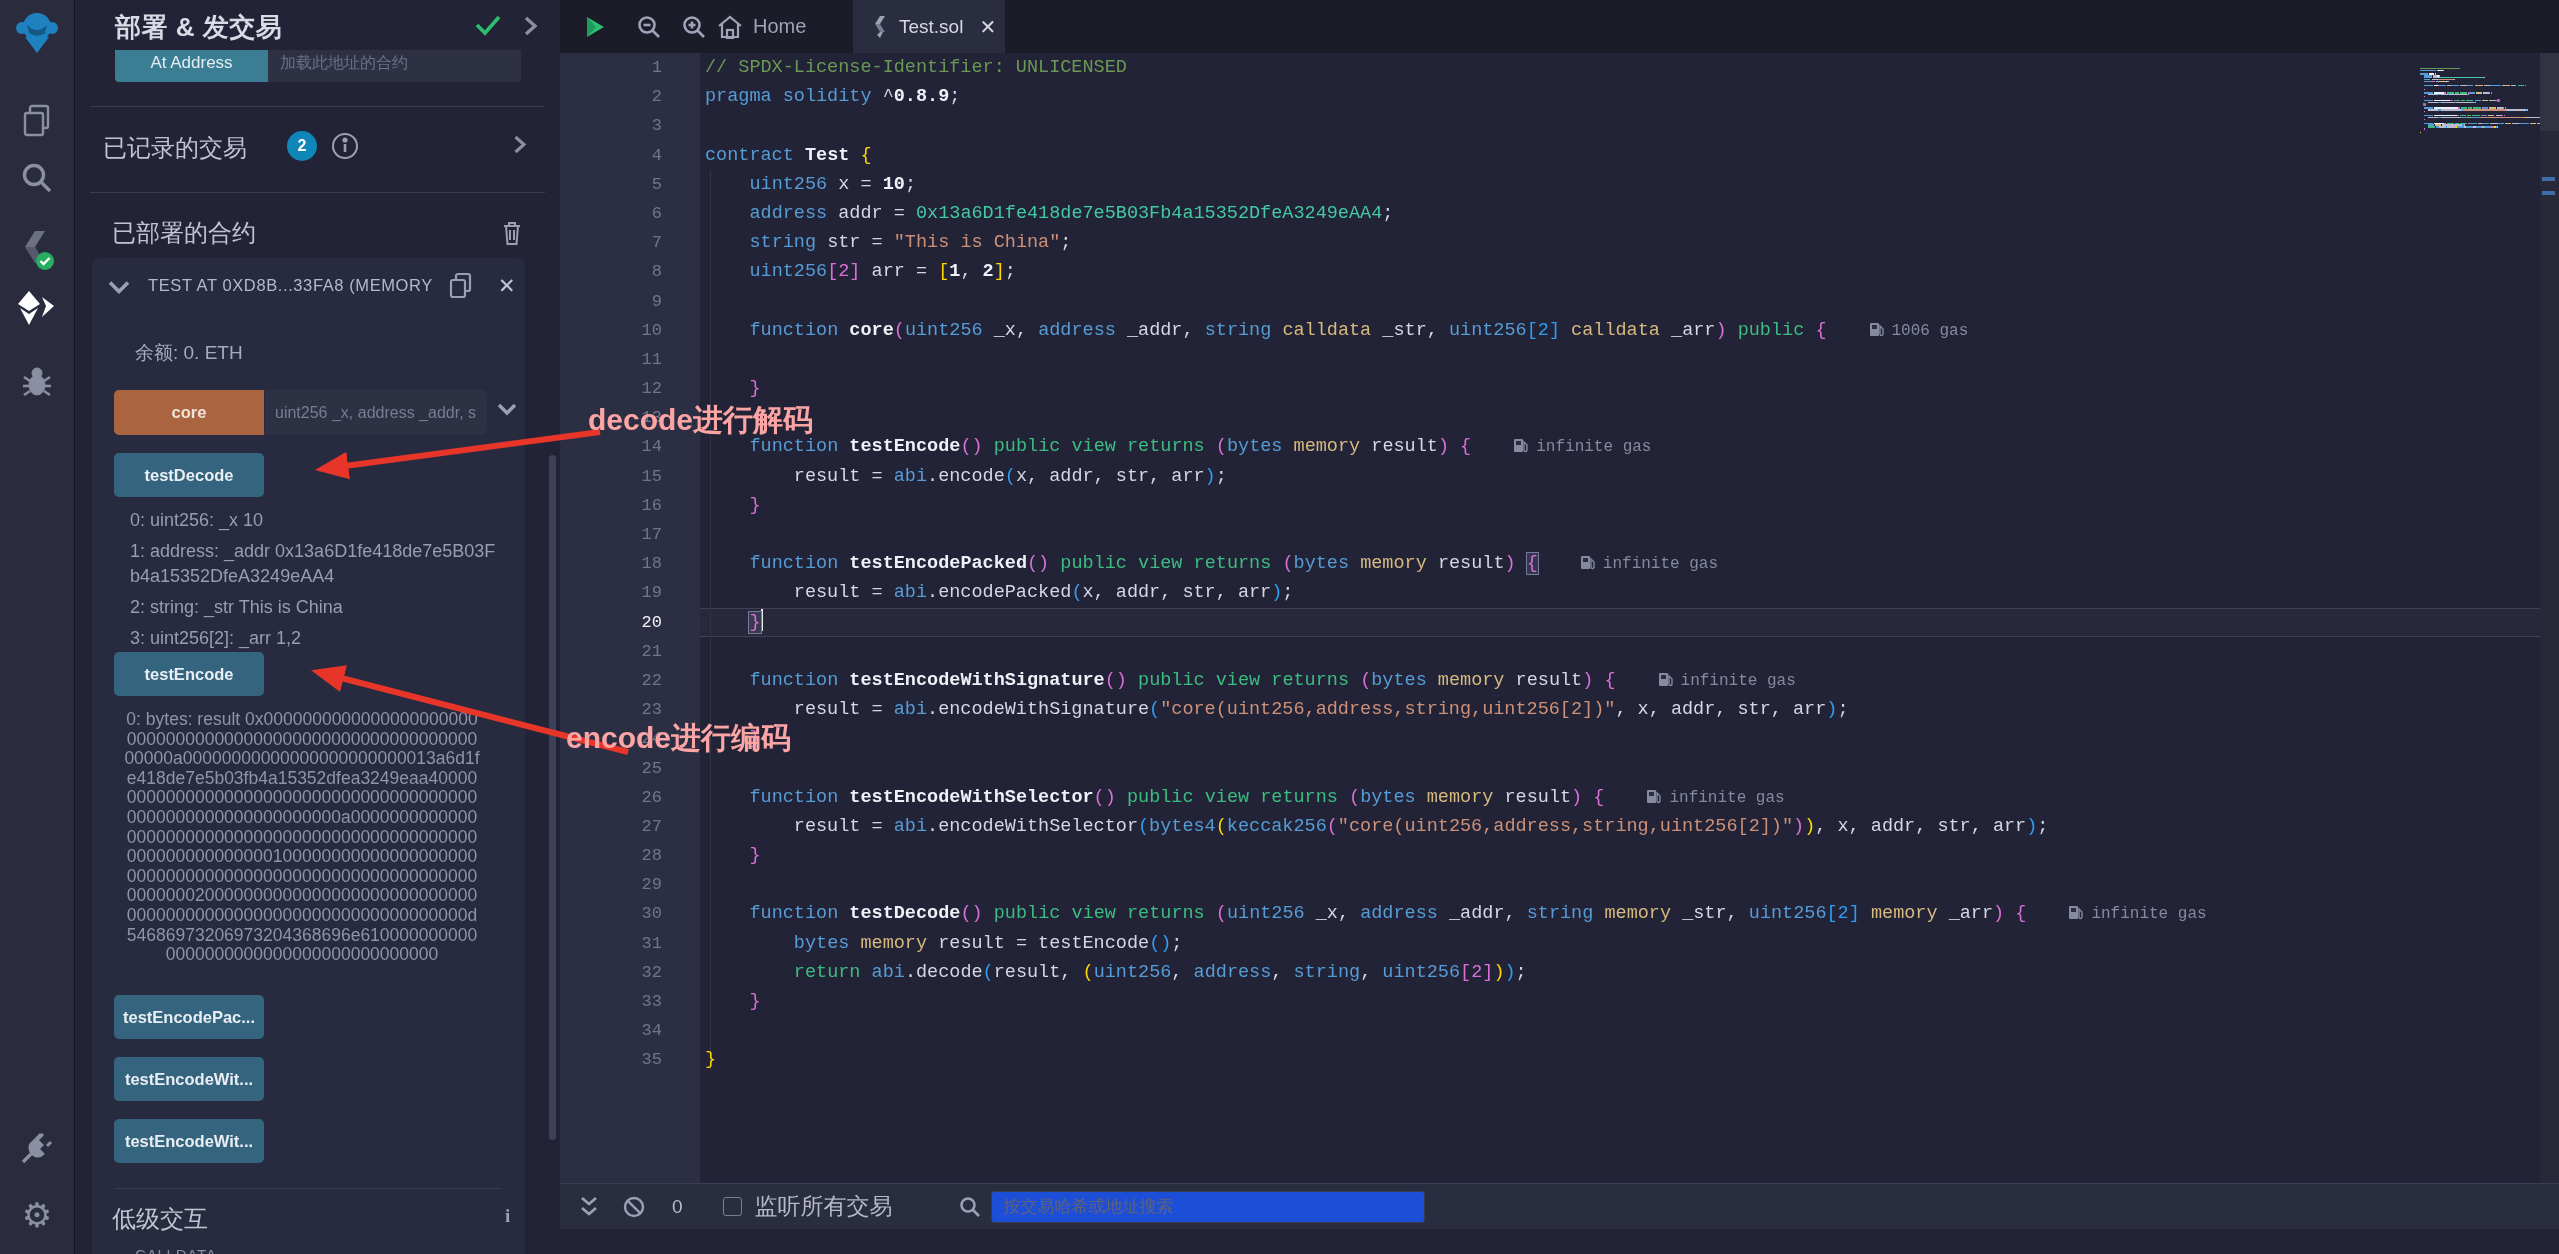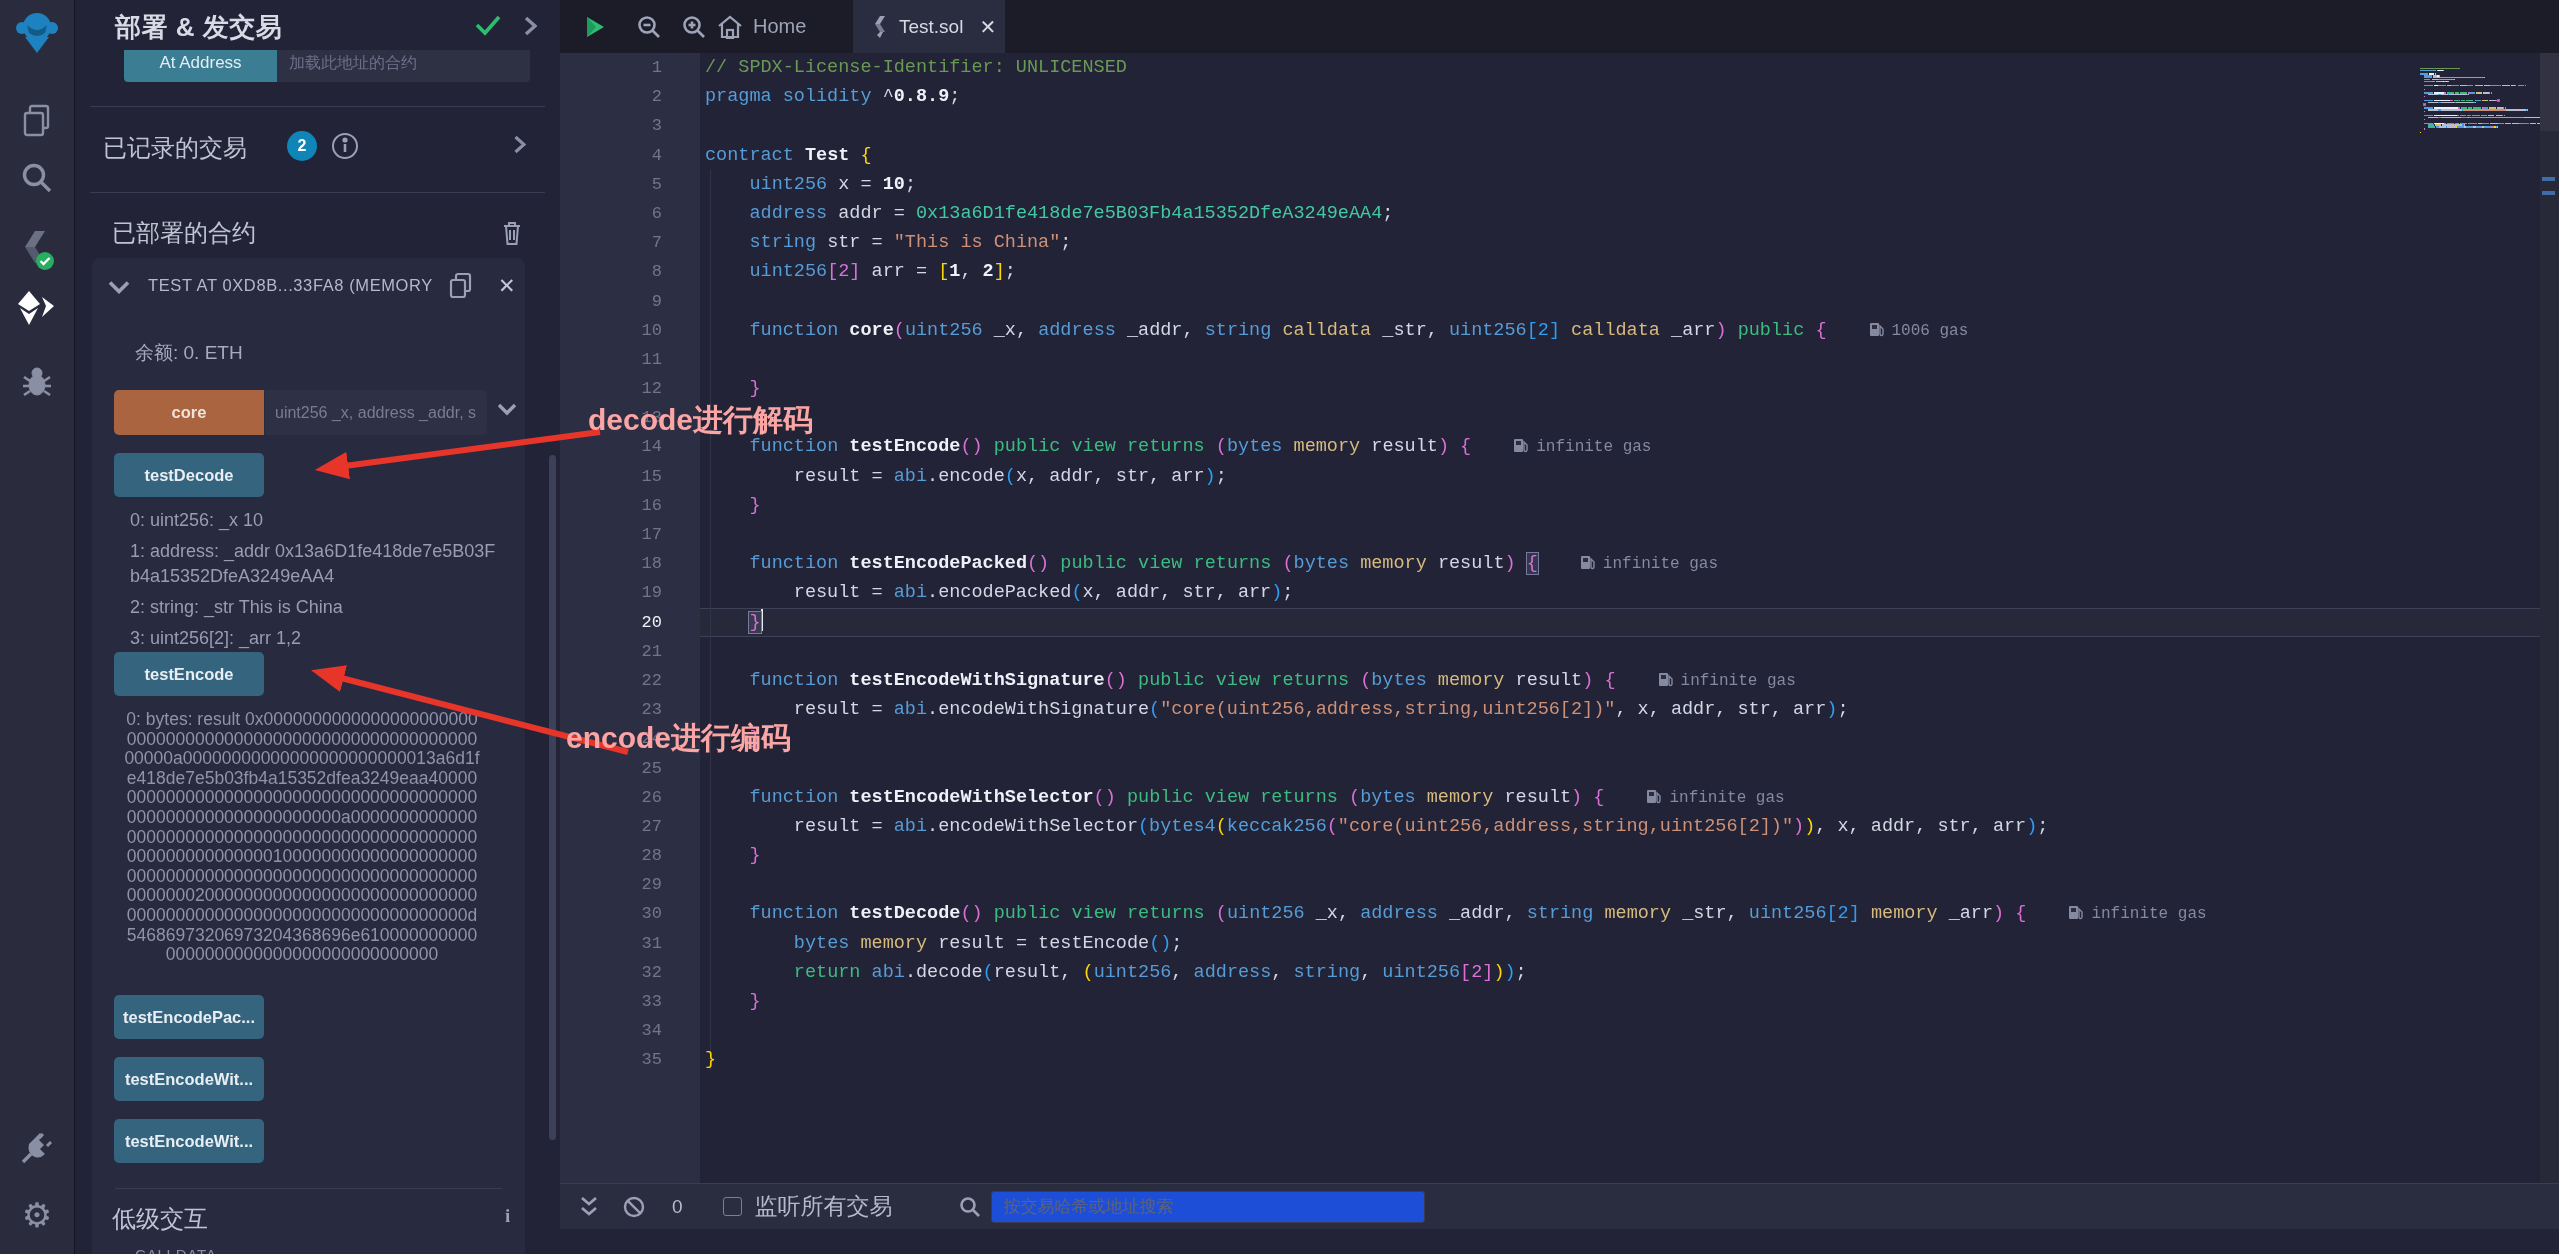--- a/index.html
+++ b/index.html
@@ -9,21 +9,21 @@
   svg{display:block}
   
   .abar{ position:absolute; left:0; top:0; width:75px; height:1254px; background:#2a2c3e; border-right:1px solid #15161f; z-index:5;}
   .abar .aicon{ position:absolute; left:50%; transform:translate(-50%,-50%); }
   
   .spanel{ position:absolute; left:75px; top:0; width:485px; height:1254px; background:#222336; z-index:4; overflow:hidden;}
   .sp-header{ position:absolute; left:0; top:0; width:100%; height:50px; background:#222336; z-index:3; }
   .sp-title{ position:absolute; left:40px; top:10px; font-size:26px; font-weight:700; color:#d8dbe6; letter-spacing:.5px;}
   .hdr-check{ position:absolute; left:400px; top:14px;}
   .hdr-next{ position:absolute; left:448px; top:16px;}
-  .ataddr-row{ position:absolute; left:49px; top:44px; height:38px; width:406px; display:flex; z-index:1;}
+  .ataddr-row{ position:absolute; left:40px; top:44px; height:38px; width:406px; display:flex; z-index:1;}
   .ataddr-btn{ width:153px; background:#3b7d92; color:#e3edf2; font-size:17px; display:flex; align-items:center; justify-content:center; border:none; border-radius:4px 0 0 4px; font-family:inherit;}
   .ataddr-input{ width:253px; background:#2e3044; border:none; border-radius:0 4px 4px 0; color:#c8ccda; font-size:16px; padding:0 12px; font-family:inherit;}
   .ataddr-input::placeholder{ color:#6b7088; }
   .sp-div{ position:absolute; left:15px; right:15px; height:1px; background:#3a3d52; }
   .sec-label{ font-size:24px; font-weight:500; color:#c0c4d2; }
   .badge{ position:absolute; width:30px; height:30px; border-radius:50%; background:#0f85b8; color:#fff; font-size:16px; font-weight:700; display:flex; align-items:center; justify-content:center;}
   .card{ position:absolute; left:17px; top:258px; width:433px; height:1030px; background:#282a3f; border-radius:8px; }
   .card-title{ position:absolute; left:56px; top:18px; font-size:16.5px; color:#b4b9cb; letter-spacing:.6px; white-space:nowrap;}
   .balance{ position:absolute; left:43px; top:82px; font-size:19px; color:#a6abc0;}
   .fn-btn{ position:absolute; left:22px; width:150px; height:44px; background:#35647f; border:none; border-radius:5px; color:#e8eef3; font-size:16.5px; font-weight:700; font-family:inherit; cursor:pointer;}

